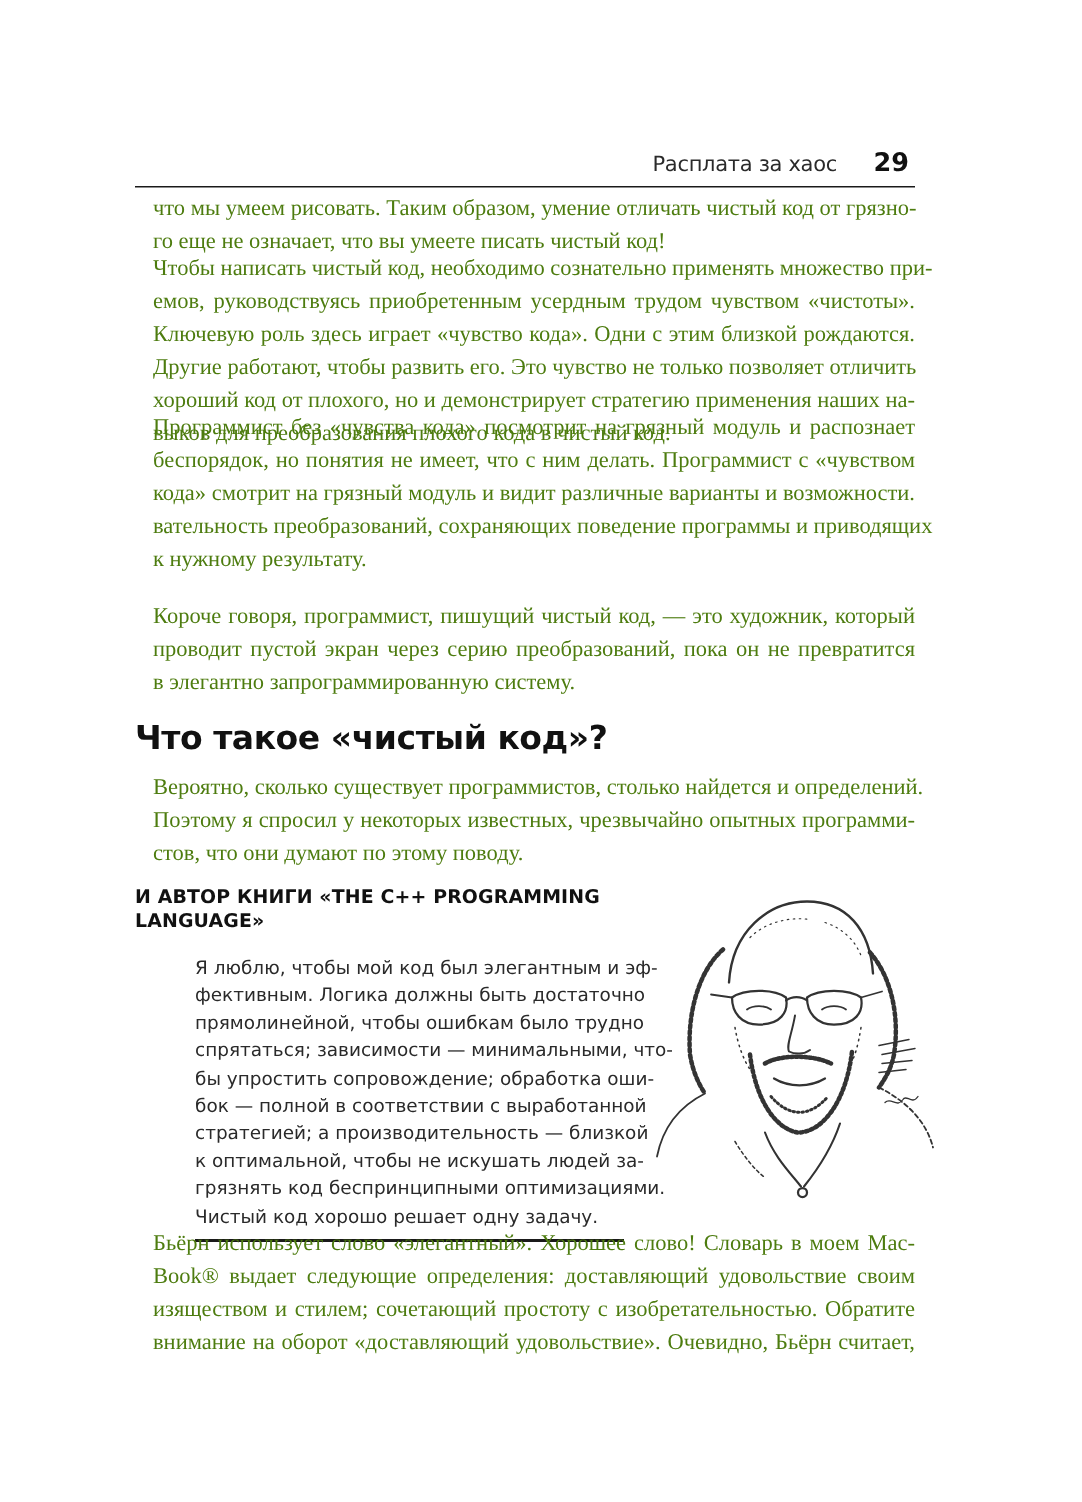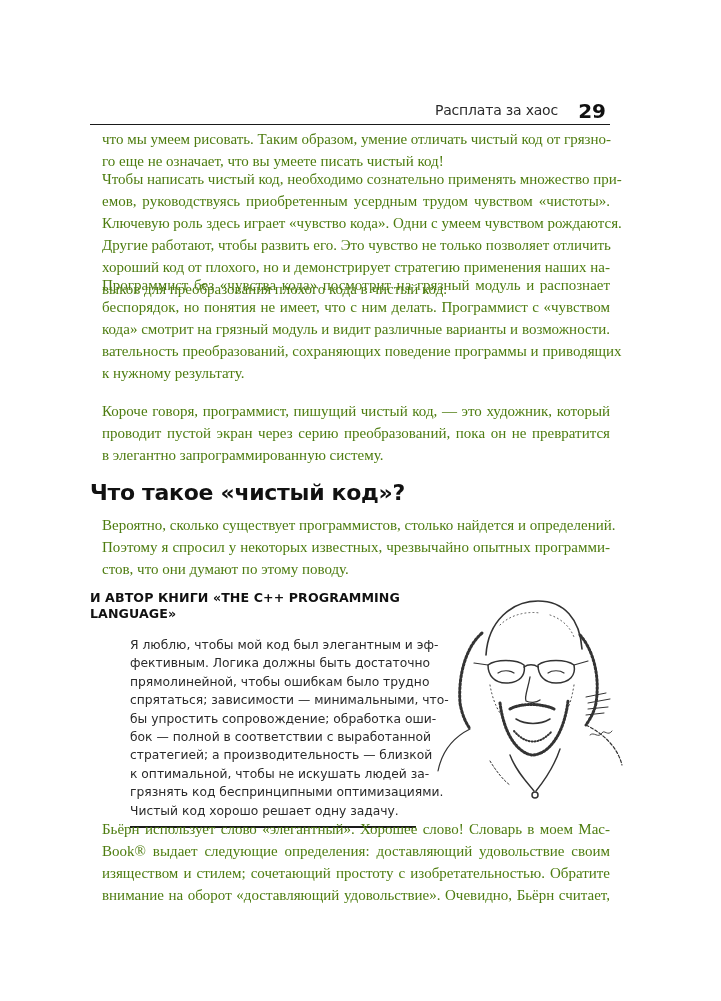--- a/index.html
+++ b/index.html
@@ -36,21 +36,21 @@
       font-size: 14px;
       color: #2a2a2a;
       letter-spacing: -0.2px;
     }
     .page-number {
       position: absolute;
       right: 4px;
       top: -1px;
       font-family: "DejaVu Sans", sans-serif;
       font-weight: bold;
-      font-size: 20px;
+      font-size: 17px;
       color: #111;
     }
 
     
     .body-block {
       position: absolute;
       left: 102px;
       width: 508px;
       font-family: "Liberation Serif", serif;
       font-size: 15px;
@@ -137,21 +137,21 @@
   </div>
 
   <div class="body-block" id="p1">
     <span class="line">что мы умеем рисовать. Таким образом, умение отличать чистый код от грязно-</span>
     <span class="line last">го еще не означает, что вы умеете писать чистый код!</span>
   </div>
 
   <div class="body-block" id="p2">
     <span class="line">Чтобы написать чистый код, необходимо сознательно применять множество при-</span>
     <span class="line">емов, руководствуясь приобретенным усердным трудом чувством «чистоты».</span>
-    <span class="line">Ключевую роль здесь играет «чувство кода». Одни с умеем чувством рождаются.</span>
+    <span class="line">Ключевую роль здесь играет «чувство кода». Одни с этим близкой рождаются.</span>
     <span class="line">Другие работают, чтобы развить его. Это чувство не только позволяет отличить</span>
     <span class="line">хороший код от плохого, но и демонстрирует стратегию применения наших на-</span>
     <span class="line last">выков для преобразования плохого кода в чистый код.</span>
   </div>
 
   <div class="body-block" id="p3">
     <span class="line">Программист без «чувства кода» посмотрит на грязный модуль и распознает</span>
     <span class="line">беспорядок, но понятия не имеет, что с ним делать. Программист с «чувством</span>
     <span class="line">кода» смотрит на грязный модуль и видит различные варианты и возможности.</span>
     <span class="line">вательность преобразований, сохраняющих поведение программы и приводящих</span>

